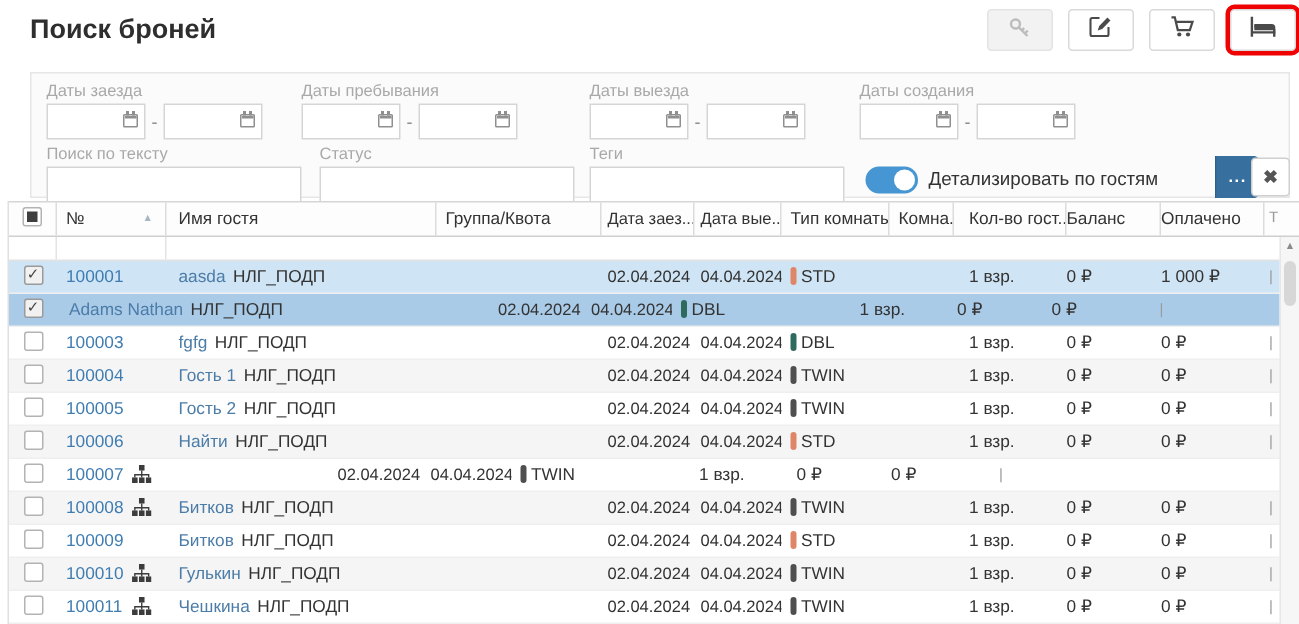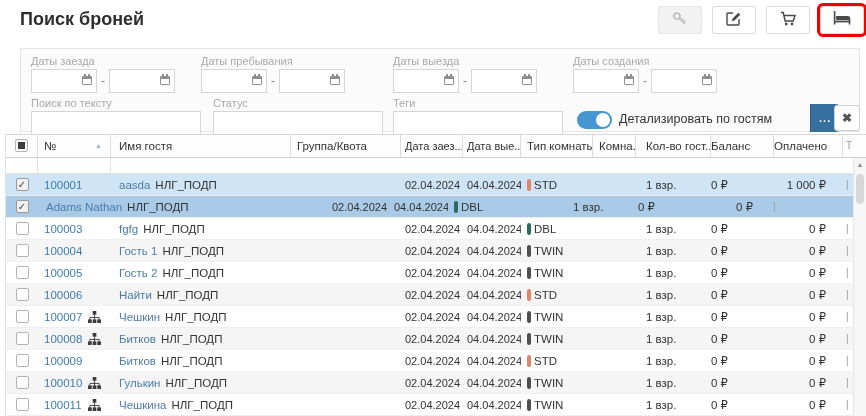--- a/index.html
+++ b/index.html
@@ -53,21 +53,21 @@
   .c-cb{width:32px;padding-left:0;text-align:center;}
   .c-num{width:73px;}
   .c-name{width:180px;padding-left:8px;}
   .c-grp{width:110px;}
   .c-din{width:62px;font-size:11px;padding-left:4px;}
   .c-dout{width:58px;font-size:11px;padding-left:4px;}
   .c-rt{width:72px;}
   .c-room{width:43px;}
   .c-cnt{width:75px;padding-left:10px;}
   .c-bal{width:63px;text-align:left;padding-right:15px;padding-left:0;}
-  .c-paid{width:69px;text-align:right;padding-right:17px;padding-left:0;}
+  .c-paid{width:69px;padding-right:7px;padding-left:0;}
   .c-sliv{width:11px;padding-left:3px;border-right:none;color:#9a9a9a;font-size:10px;}
   .cb{display:inline-block;width:13px;height:13px;border:1px solid #b3b3b3;border-radius:2px;background:#fff;
       box-sizing:border-box;vertical-align:middle;margin-top:-2px;line-height:11px;font-size:10px;color:#444;text-align:center;}
   .cb.on{background:#f1f1f1;border-color:#9a9a9a;}
   .cbsq{display:inline-block;width:7px;height:7px;background:#3f3f3f;margin-top:2px;}
   .sort{position:absolute;right:8px;top:0;font-size:7px;color:#a8b6c2;}
   .numlink{color:#3e7cb1;margin-top:12px;}
   .gname{color:#4c7ca8;}
   .gtag{color:#333;margin-left:5px;}
   .pill{display:inline-block;width:4px;height:12px;border-radius:2px;margin-right:3px;vertical-align:middle;margin-top:-2px;}
@@ -312,21 +312,20 @@
         </div>
         <div class="tr">
           <div class="td c-cb"><span class="cb"></span></div>
           <div class="td c-num"><span class="numlink">100007</span><svg class="gicon" width="13" height="12" viewBox="0 0 14 13">
               <rect x="5" y="0" width="4" height="4" fill="#3c3c3c"></rect>
               <rect x="0" y="9" width="4" height="4" fill="#3c3c3c"></rect>
               <rect x="5" y="9" width="4" height="4" fill="#3c3c3c"></rect>
               <rect x="10" y="9" width="4" height="4" fill="#3c3c3c"></rect>
               <path d="M7 4v3M2 9V7h10v2M7 7v2" stroke="#3c3c3c" fill="none"></path>
             </svg></div>
-          <div class="td c-name"><span class="gname">Чешкин</span><span class="gtag">НЛГ_ПОДП</span></div>
           <div class="td c-grp"></div>
           <div class="td c-din">02.04.2024</div>
           <div class="td c-dout">04.04.2024</div>
           <div class="td c-rt"><span class="pill" style="background: rgb(79, 79, 79);"></span>TWIN</div>
           <div class="td c-room"></div>
           <div class="td c-cnt">1 взр.</div>
           <div class="td c-bal">0 ₽</div>
           <div class="td c-paid">0 ₽</div>
           <div class="td c-sliv">|</div>
         </div>

